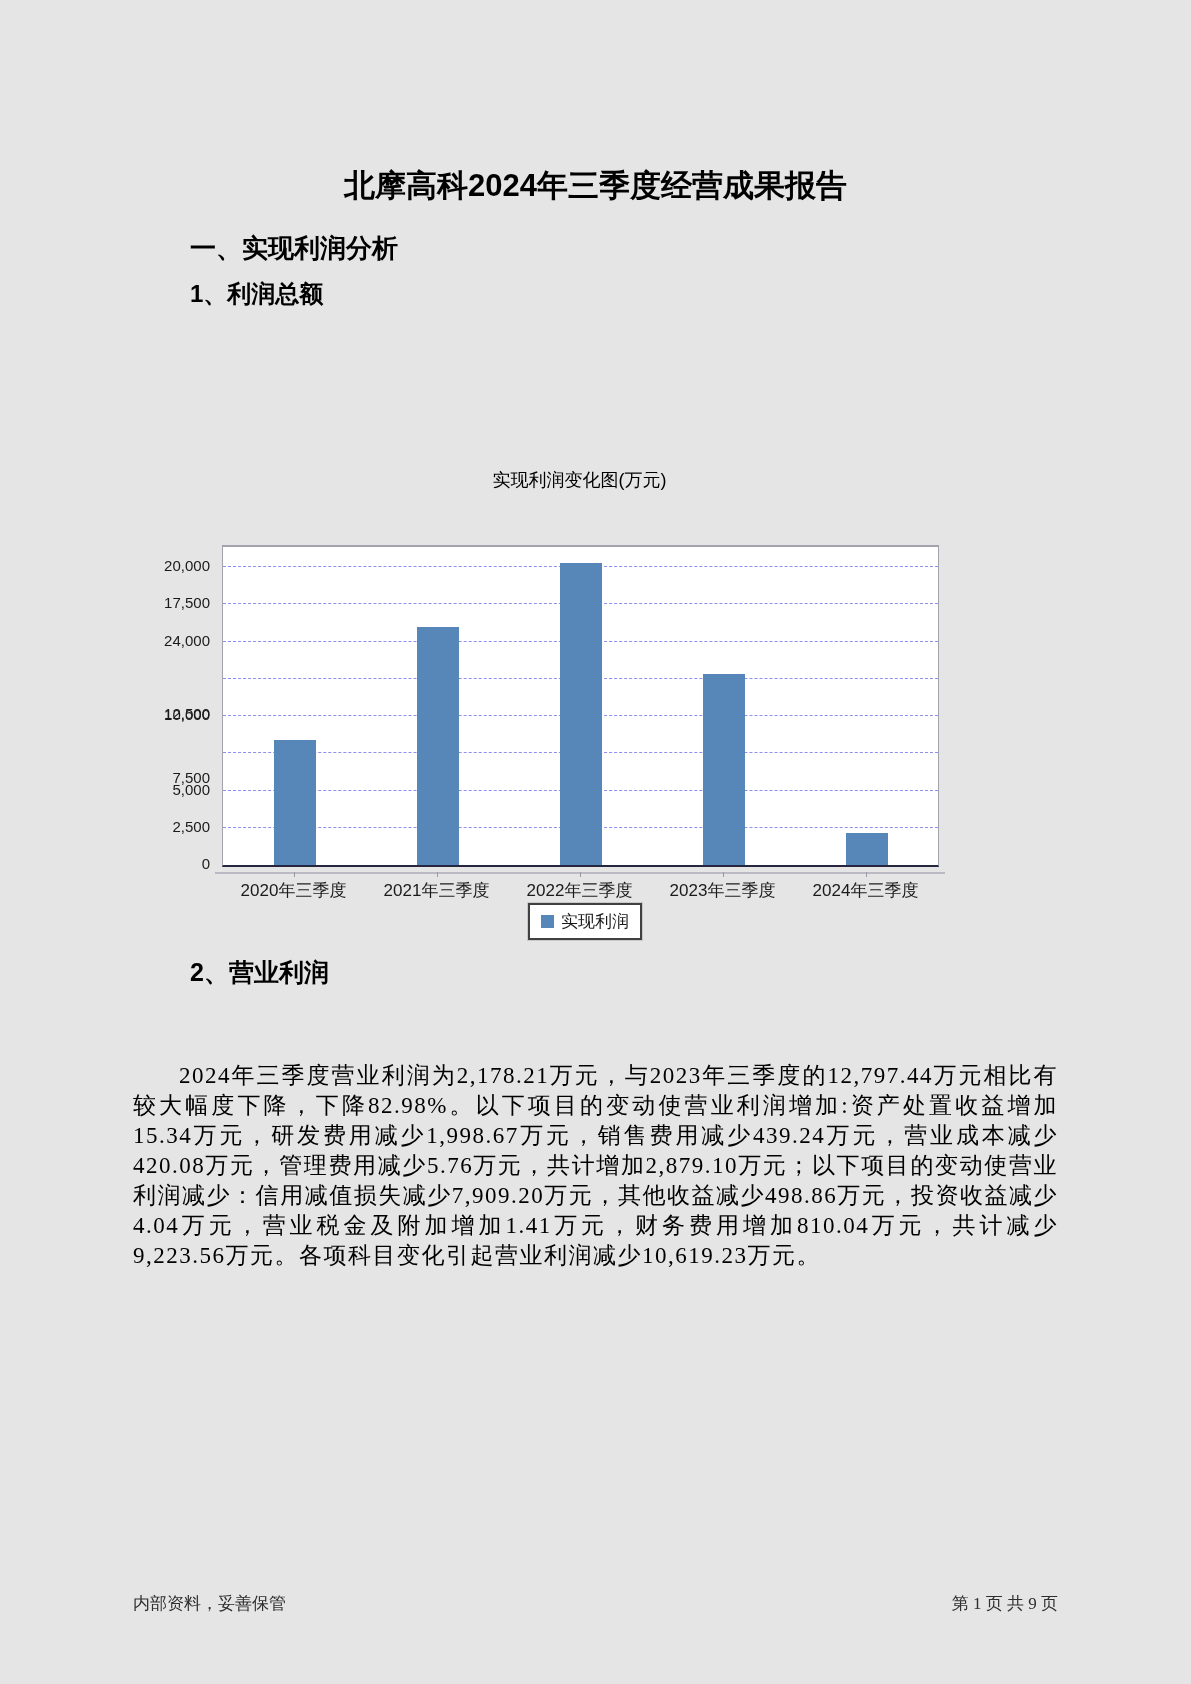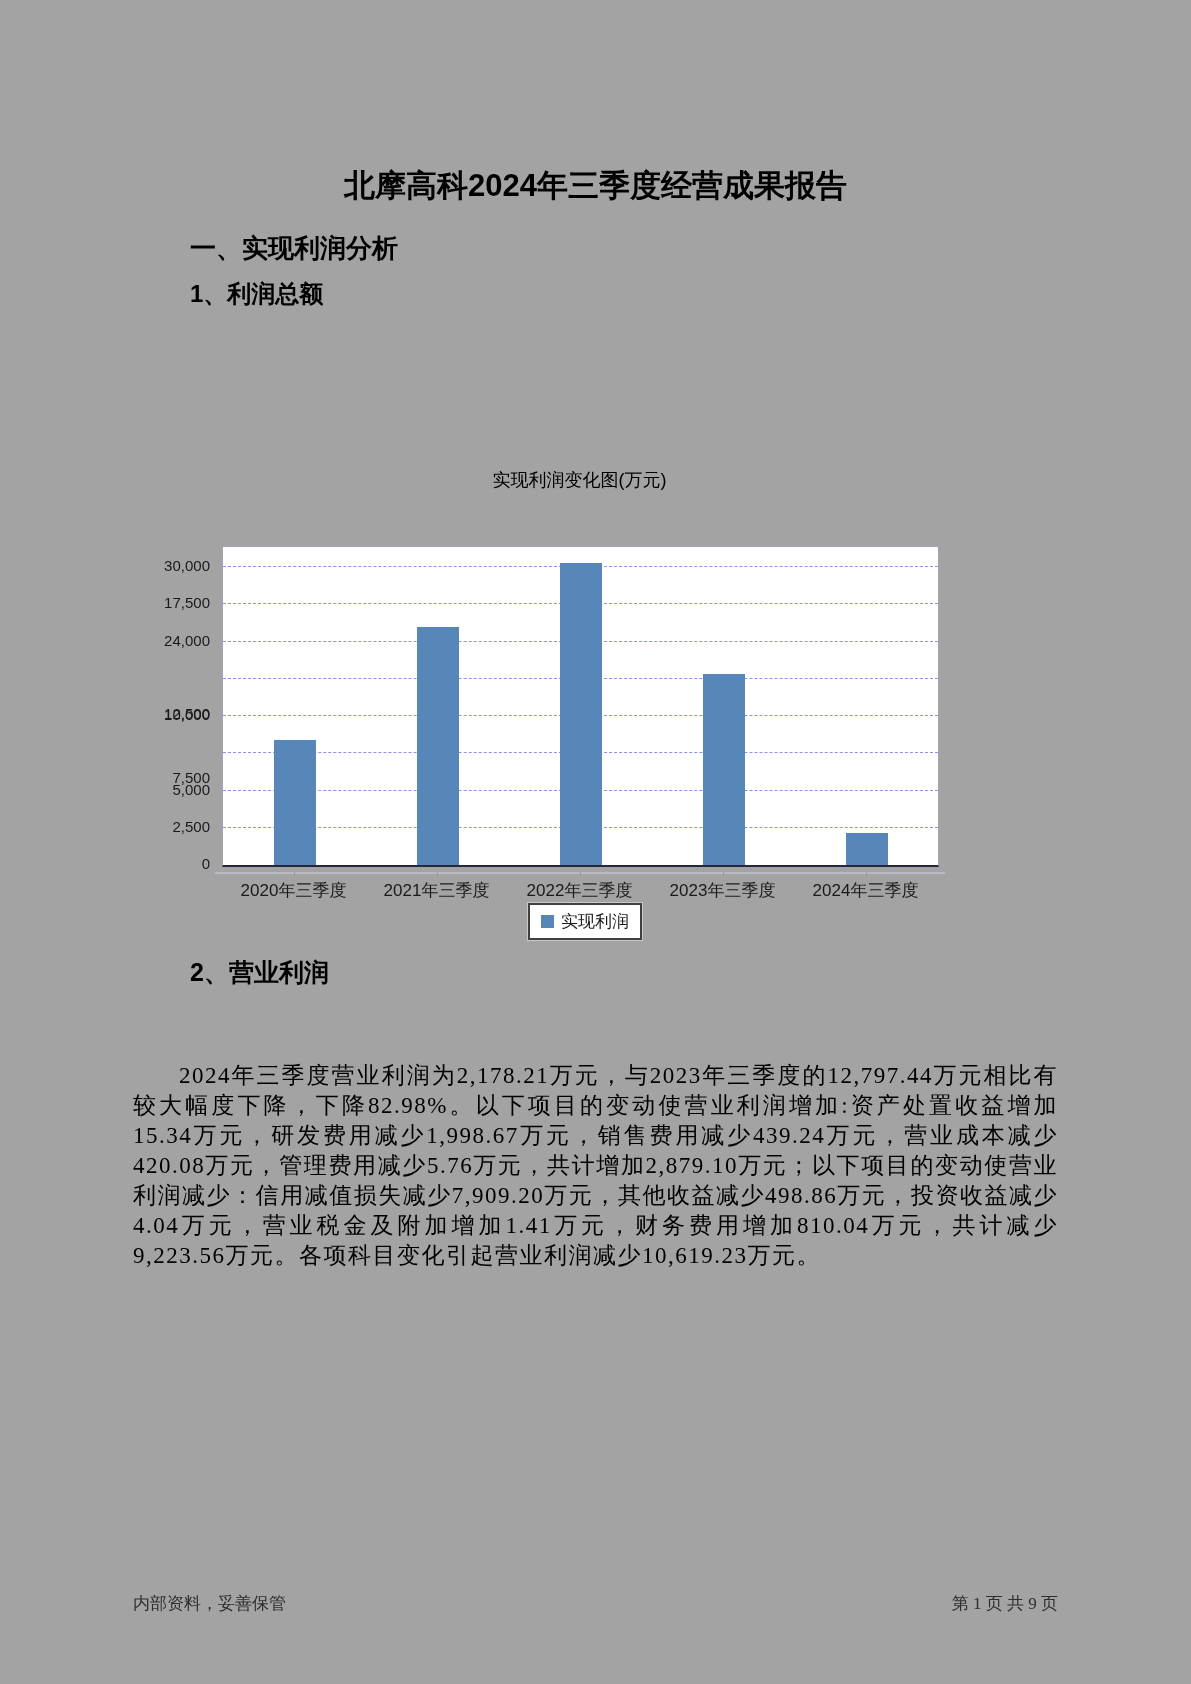--- a/index.html
+++ b/index.html
@@ -1,17 +1,17 @@
 <!DOCTYPE html>
 <html><head>
 <meta charset="utf-8">
 <style>
   html,body { margin:0; padding:0; background:#ffffff; }
   .page {
-    position:relative; width:1191px; height:1684px; background:#a3a3a3;
+    position:relative; width:1191px; height:1684px; background:#e5e5e5;
     font-family:"Liberation Serif","DejaVu Serif",serif; color:#000; overflow:hidden;
   }
   .doc-title {
     position:absolute; top:144px; left:0; width:100%; text-align:center;
     font-family:"Liberation Sans","DejaVu Sans",sans-serif; font-weight:bold; font-size:31px;
   }
   .h-section {
     position:absolute; left:190px; top:231px;
     font-family:"Liberation Sans","DejaVu Sans",sans-serif; font-weight:bold; font-size:26px;
   }
@@ -84,21 +84,21 @@
       </div>
     <div id="yticks">
         <div class="ytick" style="top: 401px;">0</div>
         <div class="ytick" style="top: 363.763px;">2,500</div>
         <div class="ytick" style="top: 326.527px;">5,000</div>
         <div class="ytick" style="top: 289.29px; margin-top: 26px;">7,500</div>
         <div class="ytick" style="top: 252.054px;">10,000</div>
         <div class="ytick" style="top: 214.817px; margin-top: 36px;">12,500</div>
         <div class="ytick" style="top: 177.581px;">24,000</div>
         <div class="ytick" style="top: 140.344px;">17,500</div>
-        <div class="ytick" style="top: 103.108px;">30,000</div>
+        <div class="ytick" style="top: 103.108px;">20,000</div>
       </div>
     <div class="cat-axis"></div>
     <div id="xlabels">
         <div class="xlabel" style="left: 222px;">2020年三季度</div>
         <div class="xlabel" style="left: 365px;">2021年三季度</div>
         <div class="xlabel" style="left: 508px;">2022年三季度</div>
         <div class="xlabel" style="left: 651px;">2023年三季度</div>
         <div class="xlabel" style="left: 794px;">2024年三季度</div>
       </div>
     <div class="legend">

